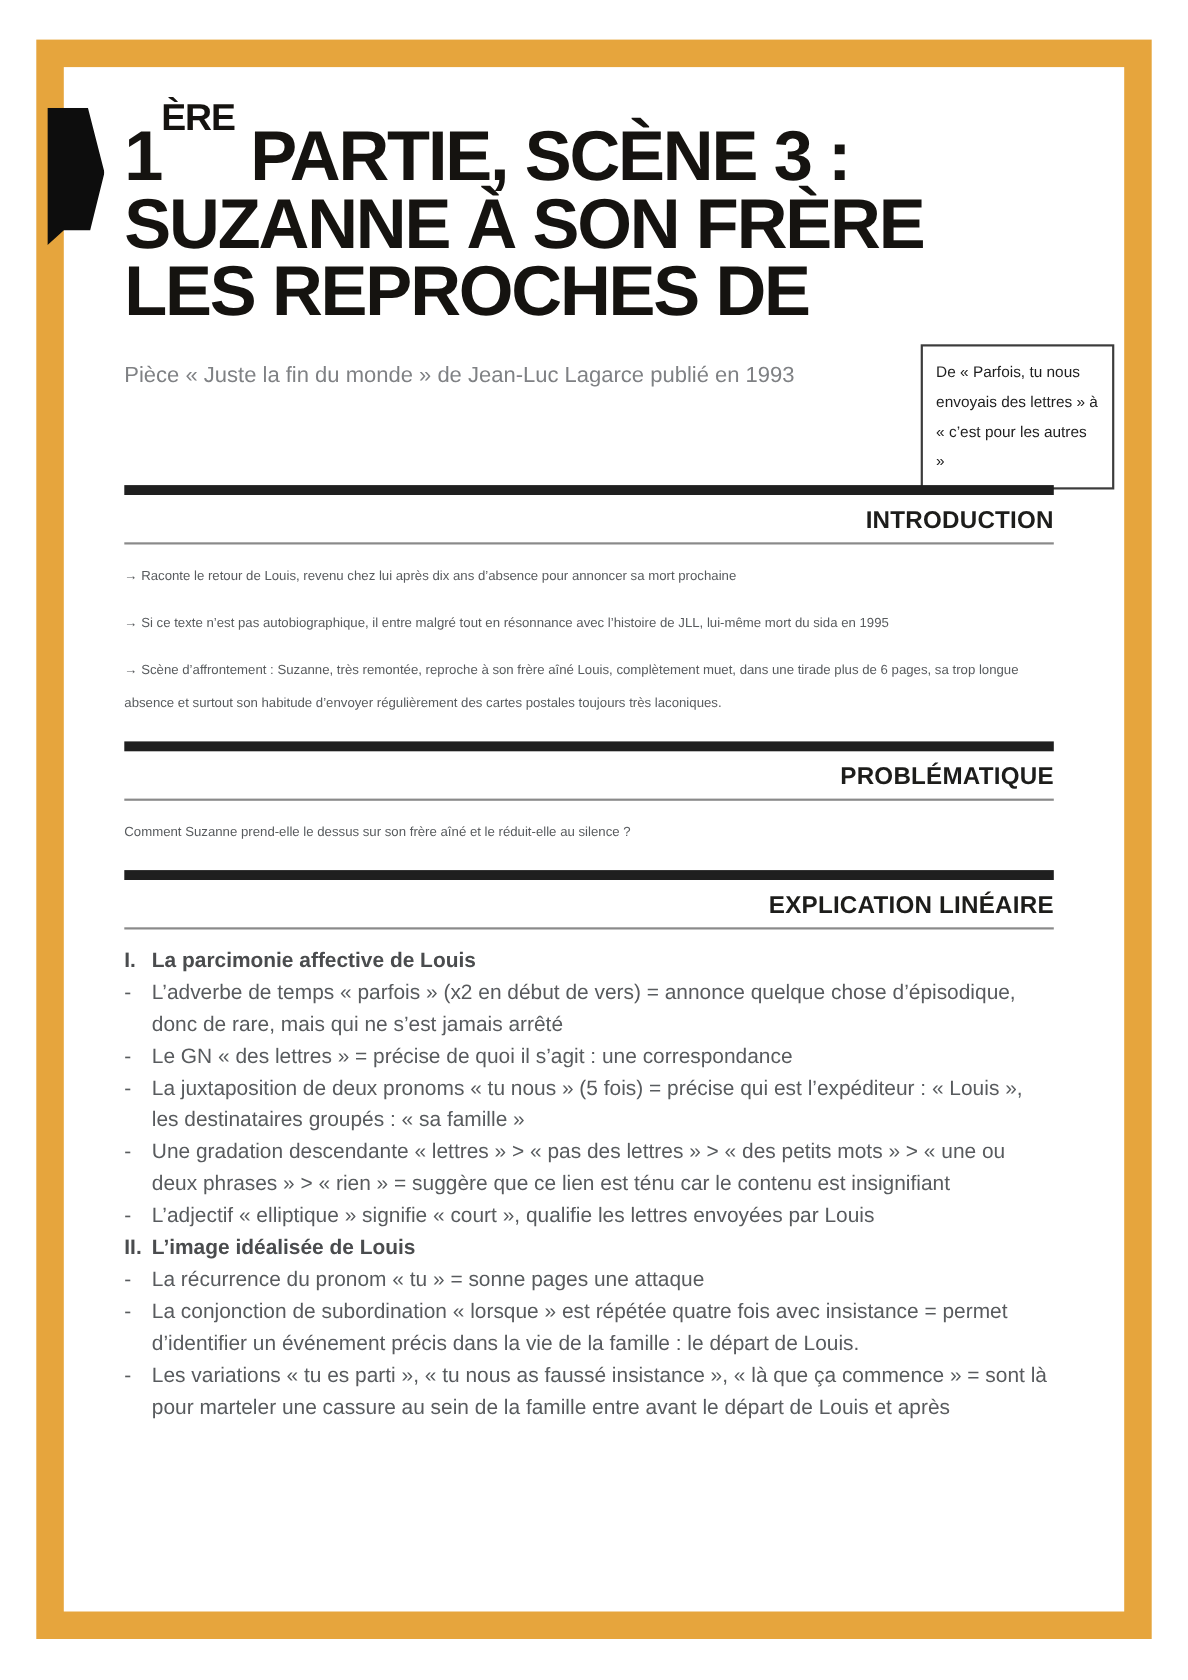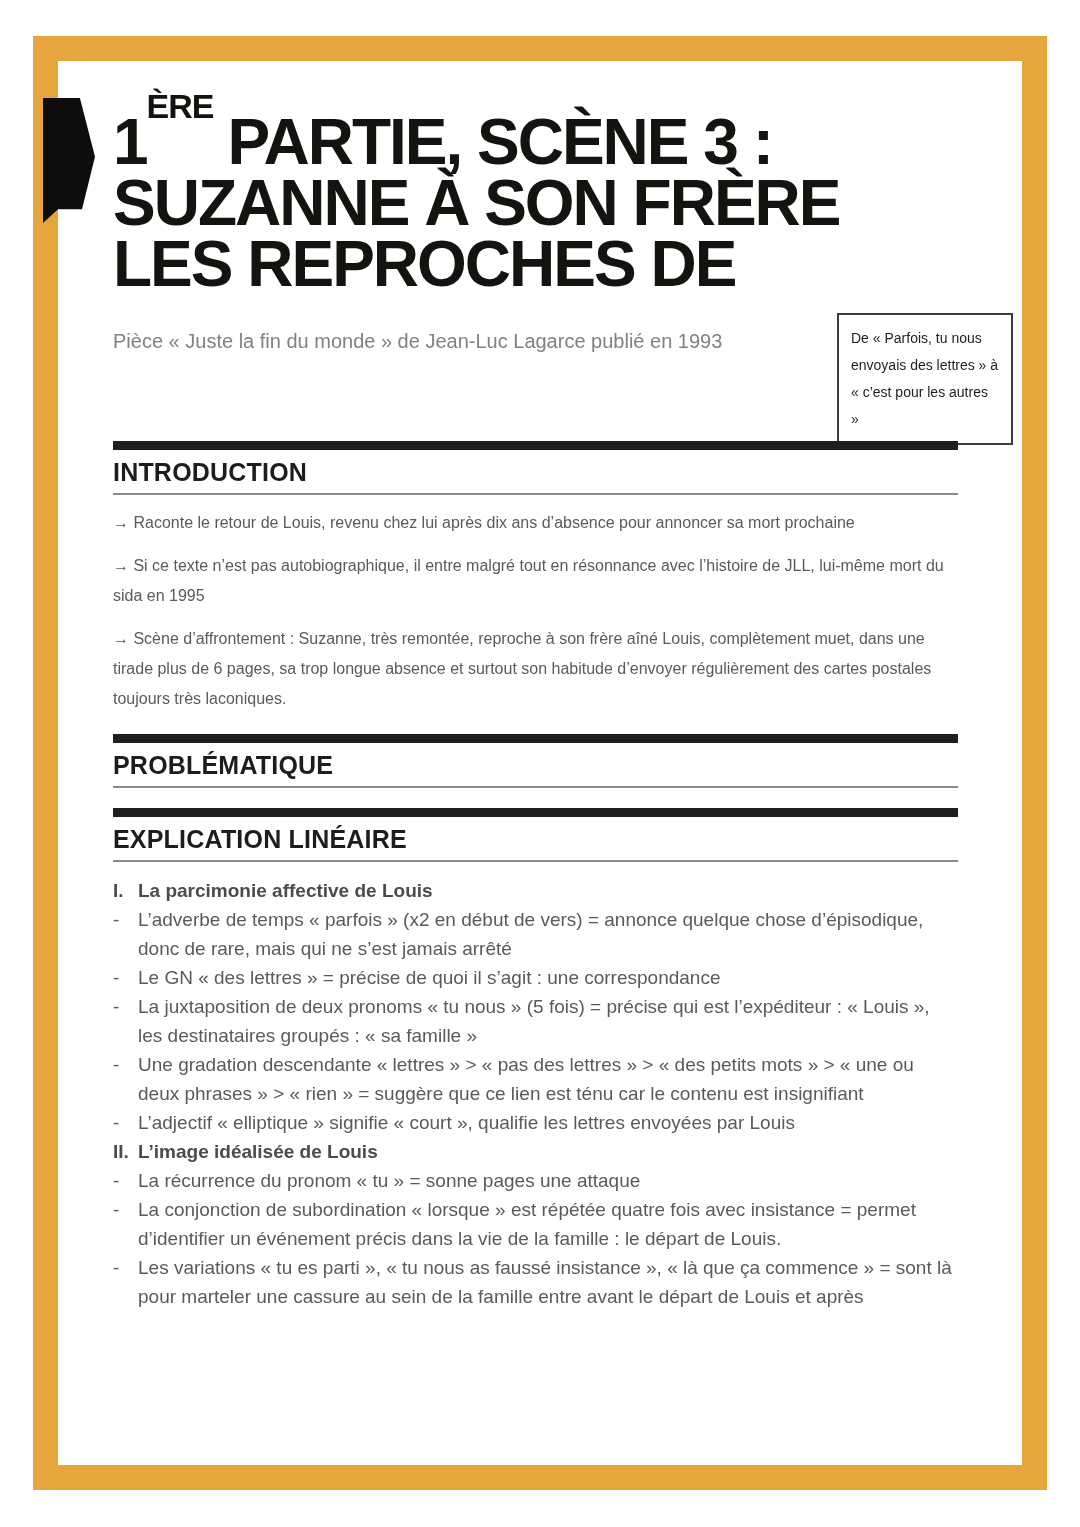--- a/index.html
+++ b/index.html
@@ -53,26 +53,26 @@
   .subtitle{
     margin:34px 0 0 0;
     font-size:20px;line-height:24px;color:var(--muted);
   }
   .bar-thick{height:9px;background:var(--bar_thick);}
   .bar-thin{height:2px;background:var(--bar_thin);}
   .section-intro .bar-thick{margin-top:88px;}
   .section-next .bar-thick{margin-top:20px;}
   h2.sec-heading{
     margin:9px 0 7px 0;
-    font-size:25px;line-height:27px;font-weight:700;
-    color:var(--heading);letter-spacing:0.2px;
+    font-size:22px;line-height:27px;font-weight:700;
+    color:var(--heading);letter-spacing:0.2px;text-align:right;
   }
   .para{
     margin:13px 0 0 0;
-    font-size:16px;line-height:30px;color:var(--body);
+    font-size:12px;line-height:30px;color:var(--body);
   }
   .outline{margin-top:14px;}
   .row{display:flex;font-size:19px;line-height:29px;color:var(--body);}
   .row .marker{flex:0 0 25px;padding-left:0;}
   .row .text{flex:1;}
   .row.row-heading .marker,
   .row.row-heading .text{font-weight:700;color:var(--outline_head);}
   .annotation-box{
     position:absolute;left:837px;top:313px;width:176px;
     box-sizing:border-box;
@@ -110,20 +110,21 @@
       <div class="bar-thin"></div>
       <p class="para">→ Raconte le retour de Louis, revenu chez lui après dix ans d’absence pour annoncer sa mort prochaine</p>
       <p class="para">→ Si ce texte n’est pas autobiographique, il entre malgré tout en résonnance avec l’histoire de JLL, lui-même mort du sida en 1995</p>
       <p class="para">→ Scène d’affrontement : Suzanne, très remontée, reproche à son frère aîné Louis, complètement muet, dans une tirade plus de 6 pages, sa trop longue absence et surtout son habitude d’envoyer régulièrement des cartes postales toujours très laconiques.</p>
     </section>
 
     <section class="section-next">
       <div class="bar-thick"></div>
       <h2 class="sec-heading">PROBLÉMATIQUE</h2>
       <div class="bar-thin"></div>
+      <p class="para">Comment Suzanne prend-elle le dessus sur son frère aîné et le réduit-elle au silence ?</p>
     </section>
 
     <section class="section-next">
       <div class="bar-thick"></div>
       <h2 class="sec-heading">EXPLICATION LINÉAIRE</h2>
       <div class="bar-thin"></div>
 
       <div class="outline">
         <div class="row row-heading">
           <span class="marker">I.</span>

